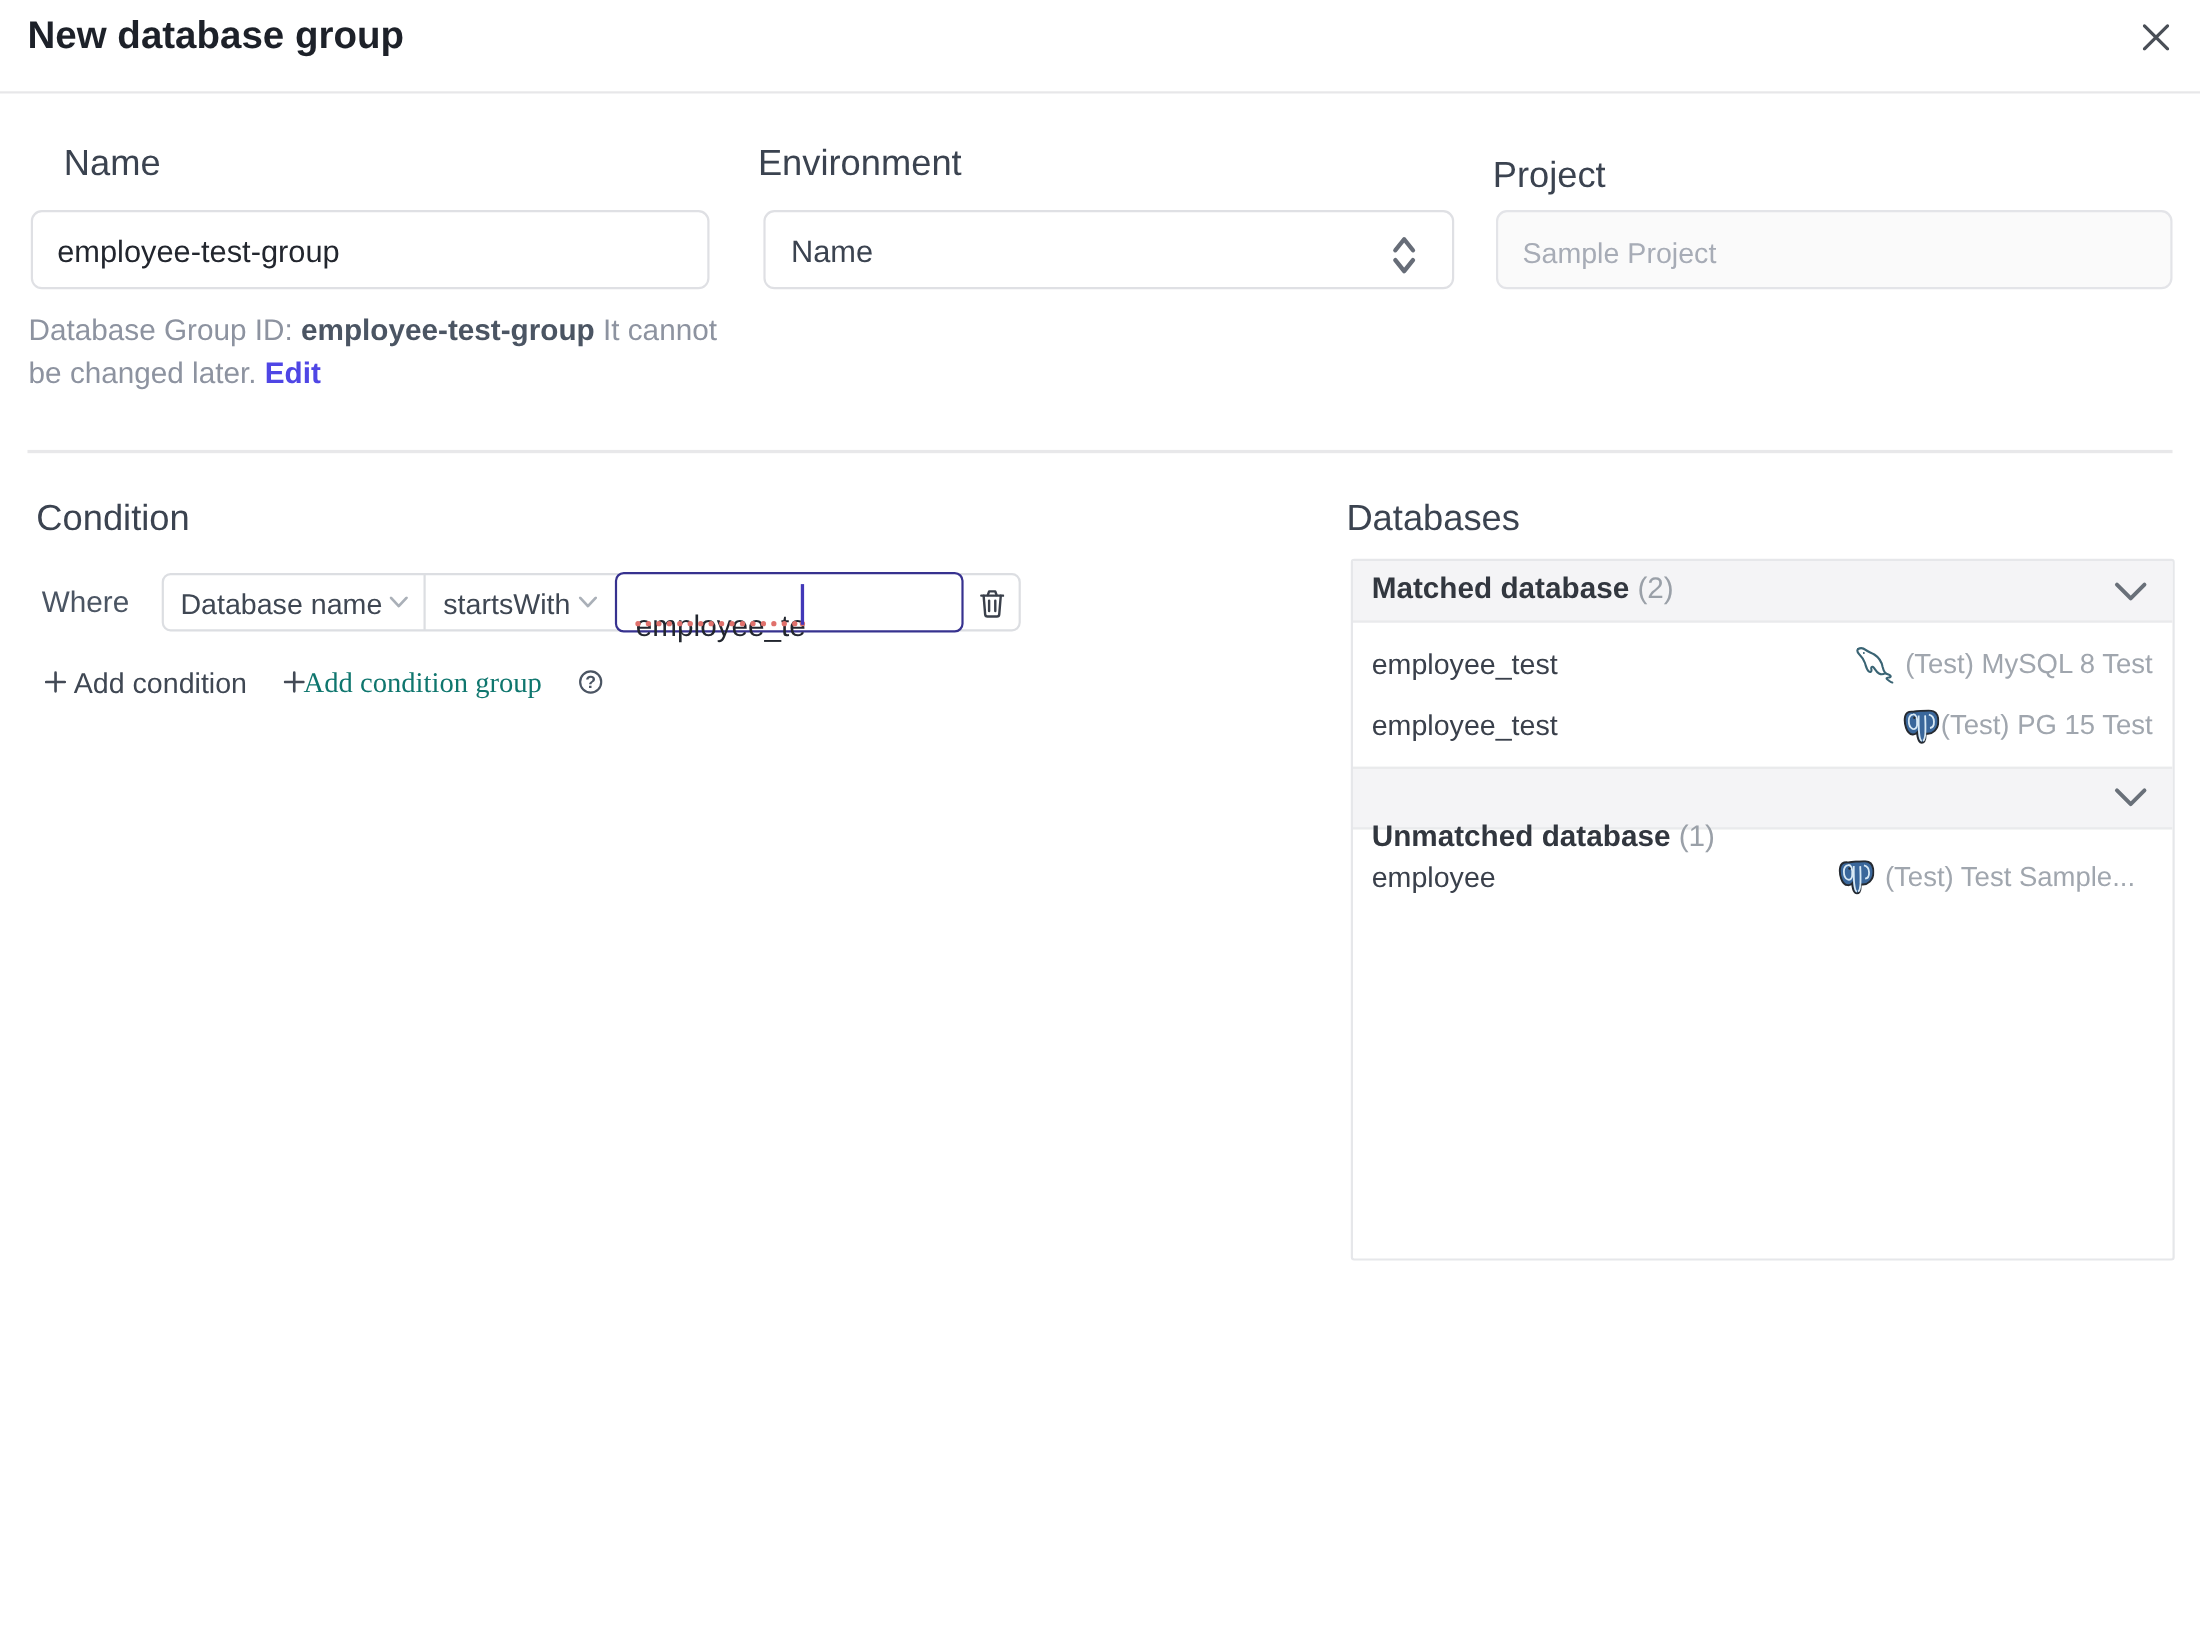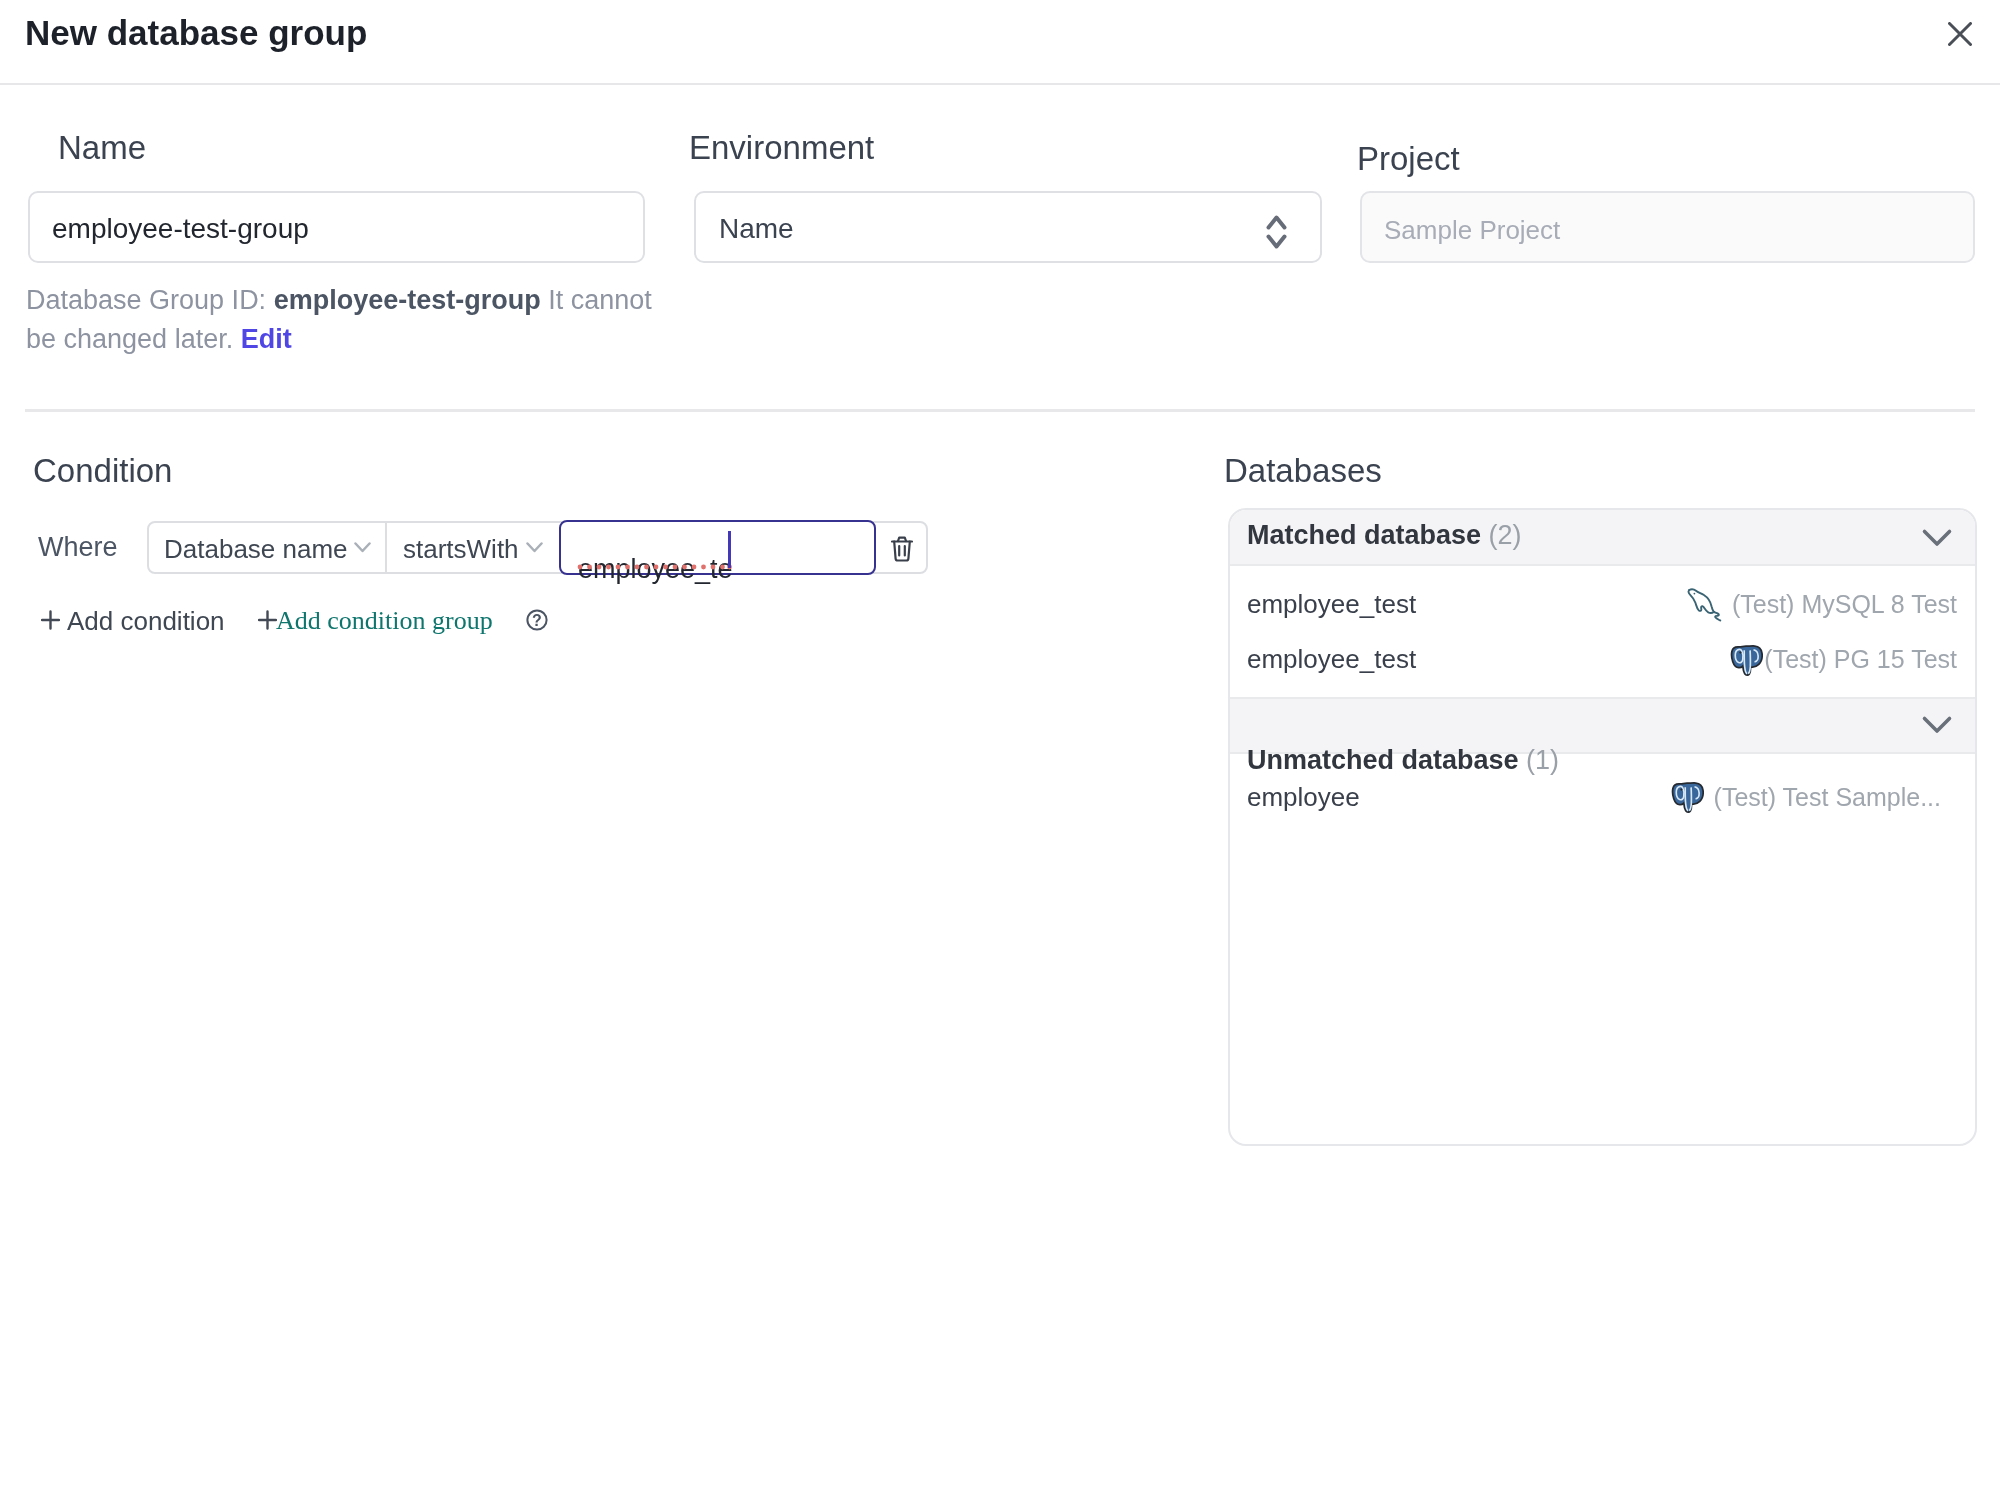--- a/index.html
+++ b/index.html
@@ -89,21 +89,21 @@
   <path d="M9.5 1.5 V18.5 M1 10 H18" stroke="#434a56" stroke-width="2.4" stroke-linecap="round"></path>
 </svg>
 <div class="abs" style="left:276px; top:606px; font-size:26px; color:#0f766e;font-family:Liberation Serif, serif;">Add condition group</div>
 <svg class="abs" style="left:526px; top:609px;" width="22" height="22" viewBox="0 0 22 22" fill="none">
   <circle cx="11" cy="11" r="9.6" stroke="#4b5563" stroke-width="2"></circle>
   <text x="11" y="16.5" text-anchor="middle" font-family="Liberation Sans, sans-serif" font-size="16" font-weight="700" fill="#4b5563">?</text>
 </svg>
 
 <div class="abs" style="left:1224px; top:452px; font-size:33px; color:#3b4350;">Databases</div>
 
-<div class="abs" style="left:1228px; top:508px; width:749px; height:638px; border:2px solid #e6e7ea; border-radius:18px; background:#fff; overflow:hidden;">
+<div class="abs" style="left:1228px; top:508px; width:749px; height:638px; border:2px solid #e6e7ea; border-radius:3px; background:#fff; overflow:hidden;">
 
   <div style="position:absolute; left:0; top:0; width:100%; height:56px; background:#f4f4f6; border-bottom:2px solid #e9eaec;"></div>
   <div style="position:absolute; left:17px; top:10px; font-size:27px; font-weight:700; color:#32373f;">Matched database <span style="font-weight:400; color:#9aa0a8;">(2)</span></div>
   <svg style="position:absolute; left:691px; top:18px;" width="32" height="20" viewBox="0 0 32 20" fill="none">
     <path d="M3.5 3.5 L16 16 L28.5 3.5" stroke="#697079" stroke-width="3.6" stroke-linecap="round" stroke-linejoin="round"></path>
   </svg>
 
   <div style="position:absolute; left:17px; top:79px; font-size:26px; color:#3a404b;">employee_test</div>
   <div style="position:absolute; right:18px; top:80px; font-size:25px; color:#a0a6ae;">(Test) MySQL 8 Test</div>
 

